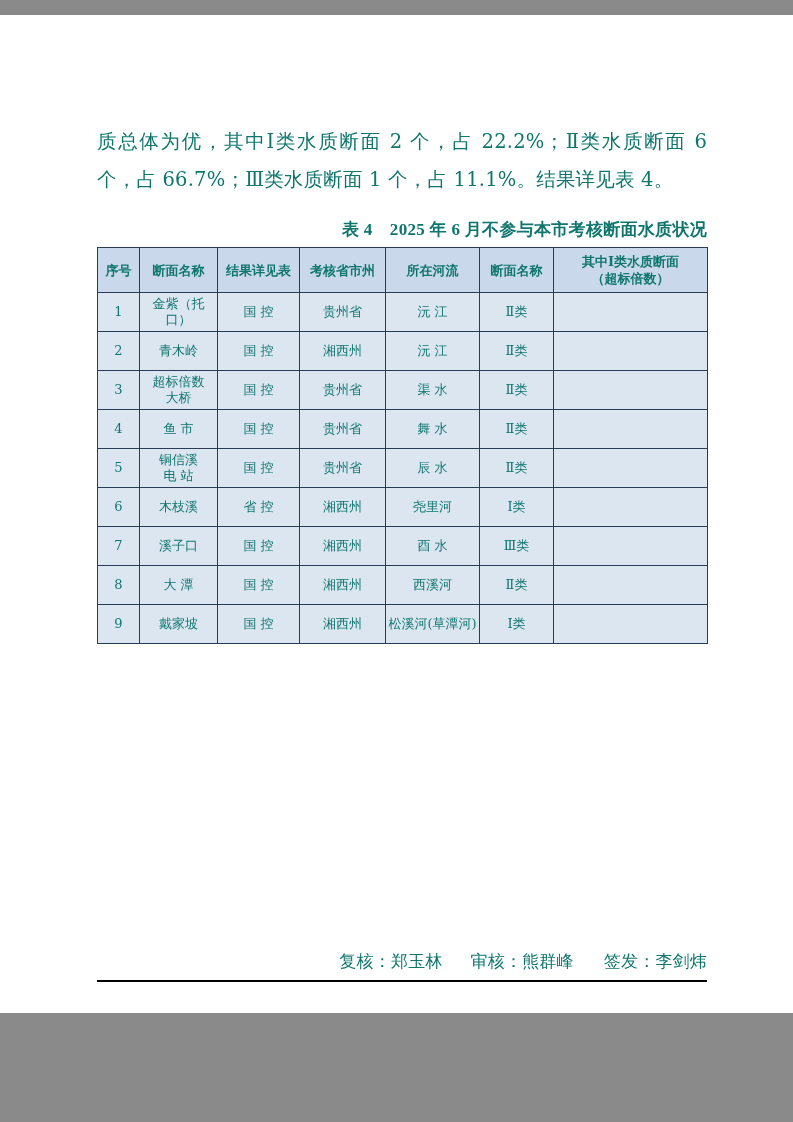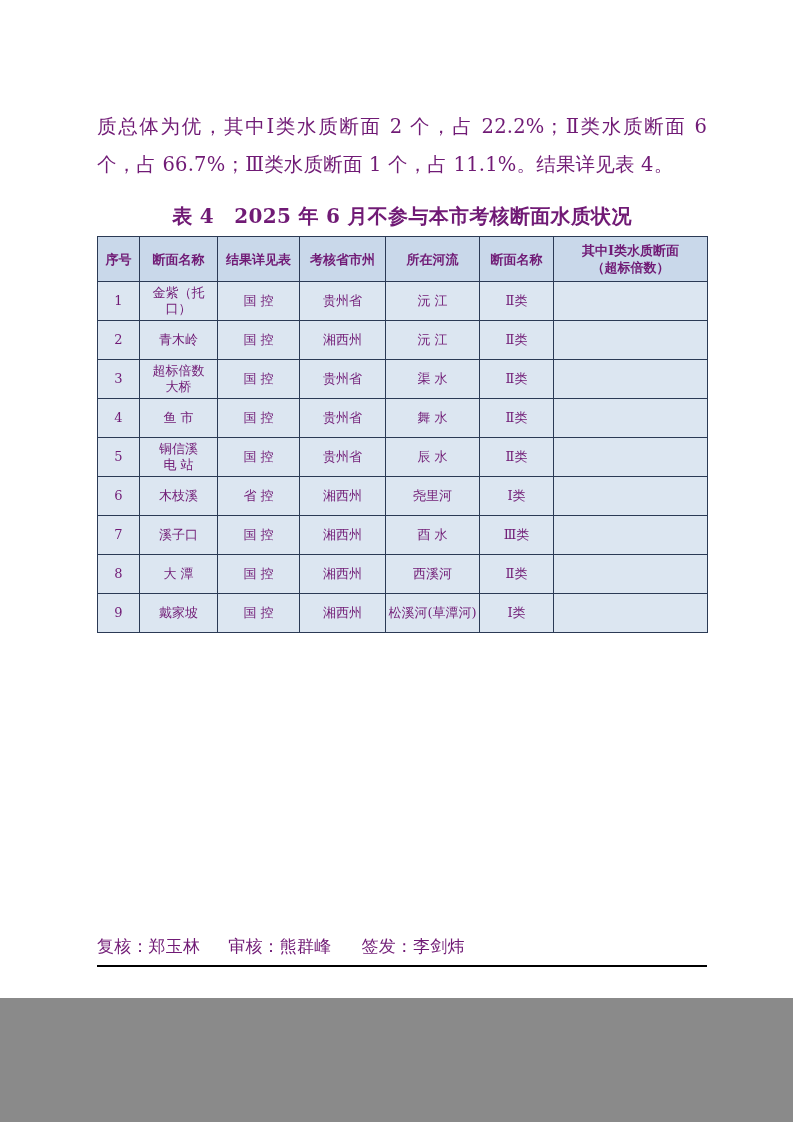--- a/index.html
+++ b/index.html
@@ -5,45 +5,46 @@
   html, body {
     margin: 0;
     padding: 0;
     background: #8a8a8a;
   }
   .page {
     position: relative;
     width: 793px;
     height: 998px;
     background: #ffffff;
-    margin: 0 auto;
+    margin: 15px auto;
     box-sizing: border-box;
     font-family: "DejaVu Serif", "Liberation Serif", serif;
-    color: #701a75;
+    color: #0f766e;
     overflow: hidden;
   }
   .content {
     position: absolute;
     left: 97px;
     top: 88px;
     width: 610px;
   }
   .para {
     font-size: 19.5px;
     line-height: 38px;
     text-align: justify;
     letter-spacing: 0.2px;
   }
   .table-caption {
-    text-align: center;
-    font-size: 20px;
+    text-align: right;
+    font-size: 17px;
     font-weight: bold;
     margin-top: 10px;
     margin-bottom: 6px;
     letter-spacing: 0.3px;
+    font-family: Liberation Serif, serif;
   }
   table.wq {
     border-collapse: collapse;
     width: 610px;
     table-layout: fixed;
     font-size: 13px;
     border-radius: 12px;
   }
   table.wq th, table.wq td {
     border: 1px solid #2b3a55;
@@ -75,20 +76,21 @@
   .footer-block {
     position: absolute;
     left: 97px;
     top: 935px;
     width: 610px;
     font-size: 17px;
   }
   .footer-line-1 {
     padding-bottom: 7px;
     letter-spacing: 0.2px;
+    text-align: right;
   }
   .footer-rule {
     border-top: 1.6px solid #000;
     height: 0;
   }
   .footer-line-2 {
     padding-top: 9px;
     padding-bottom: 8px;
     letter-spacing: 0.2px;
   }

